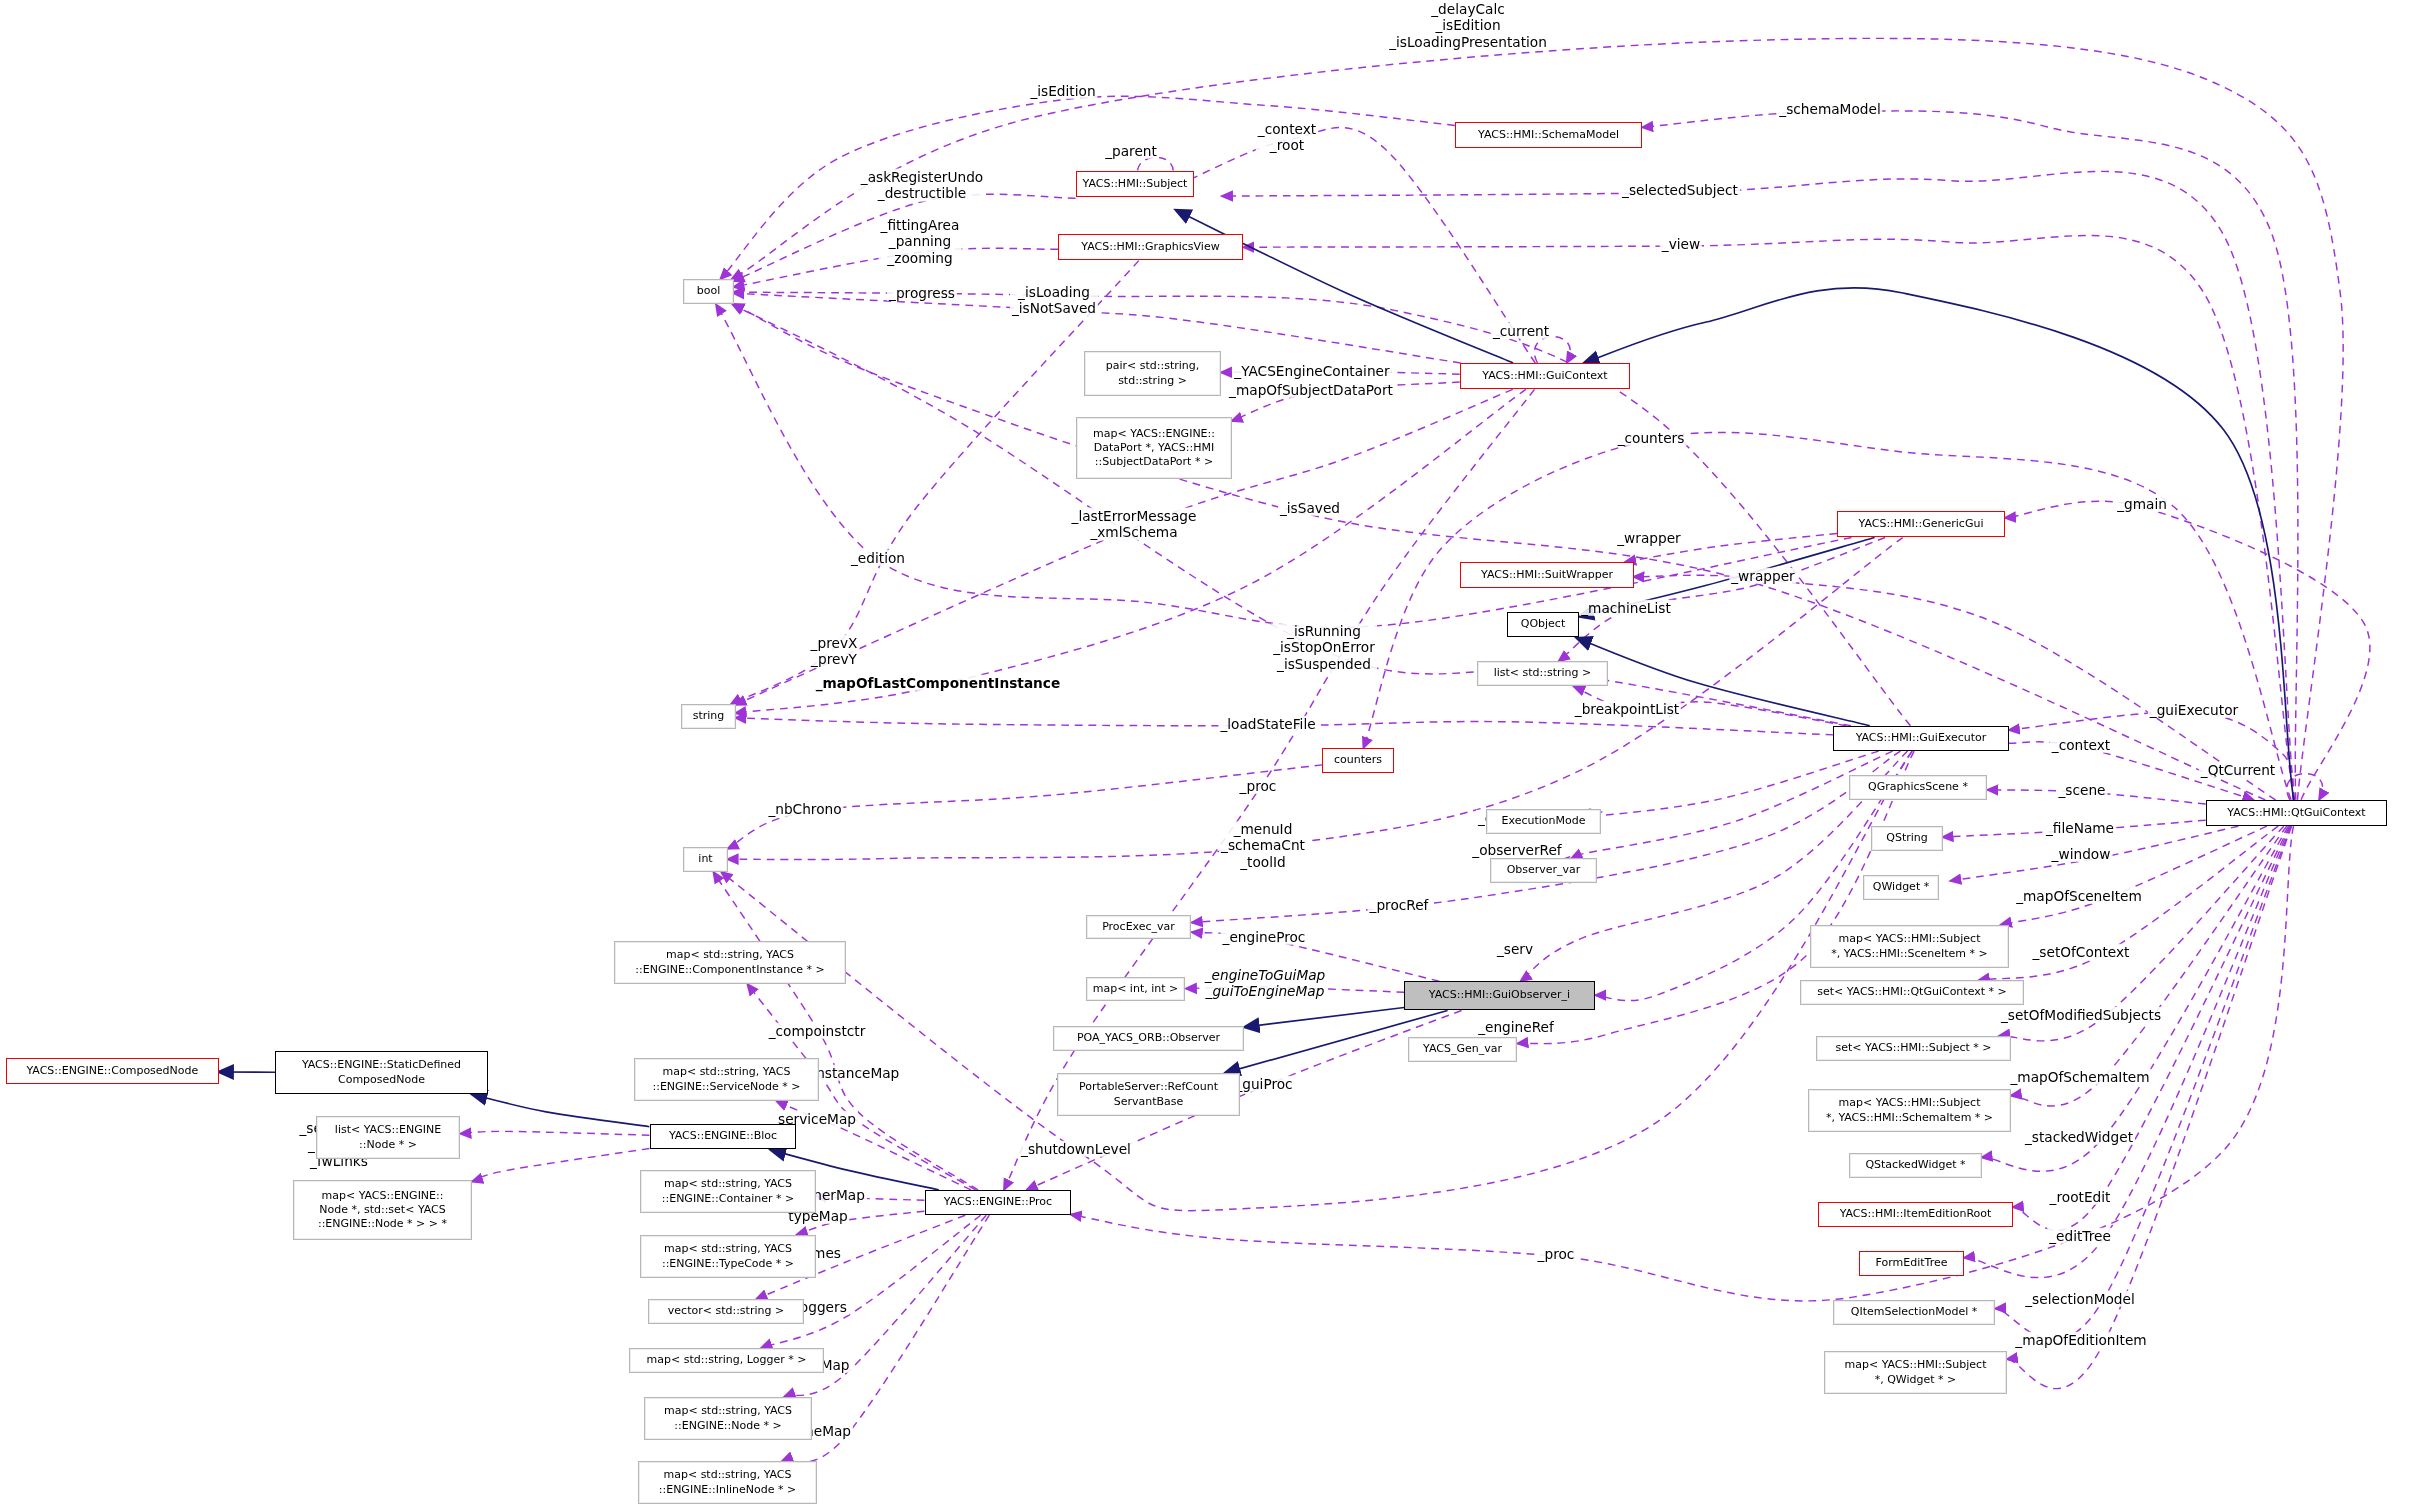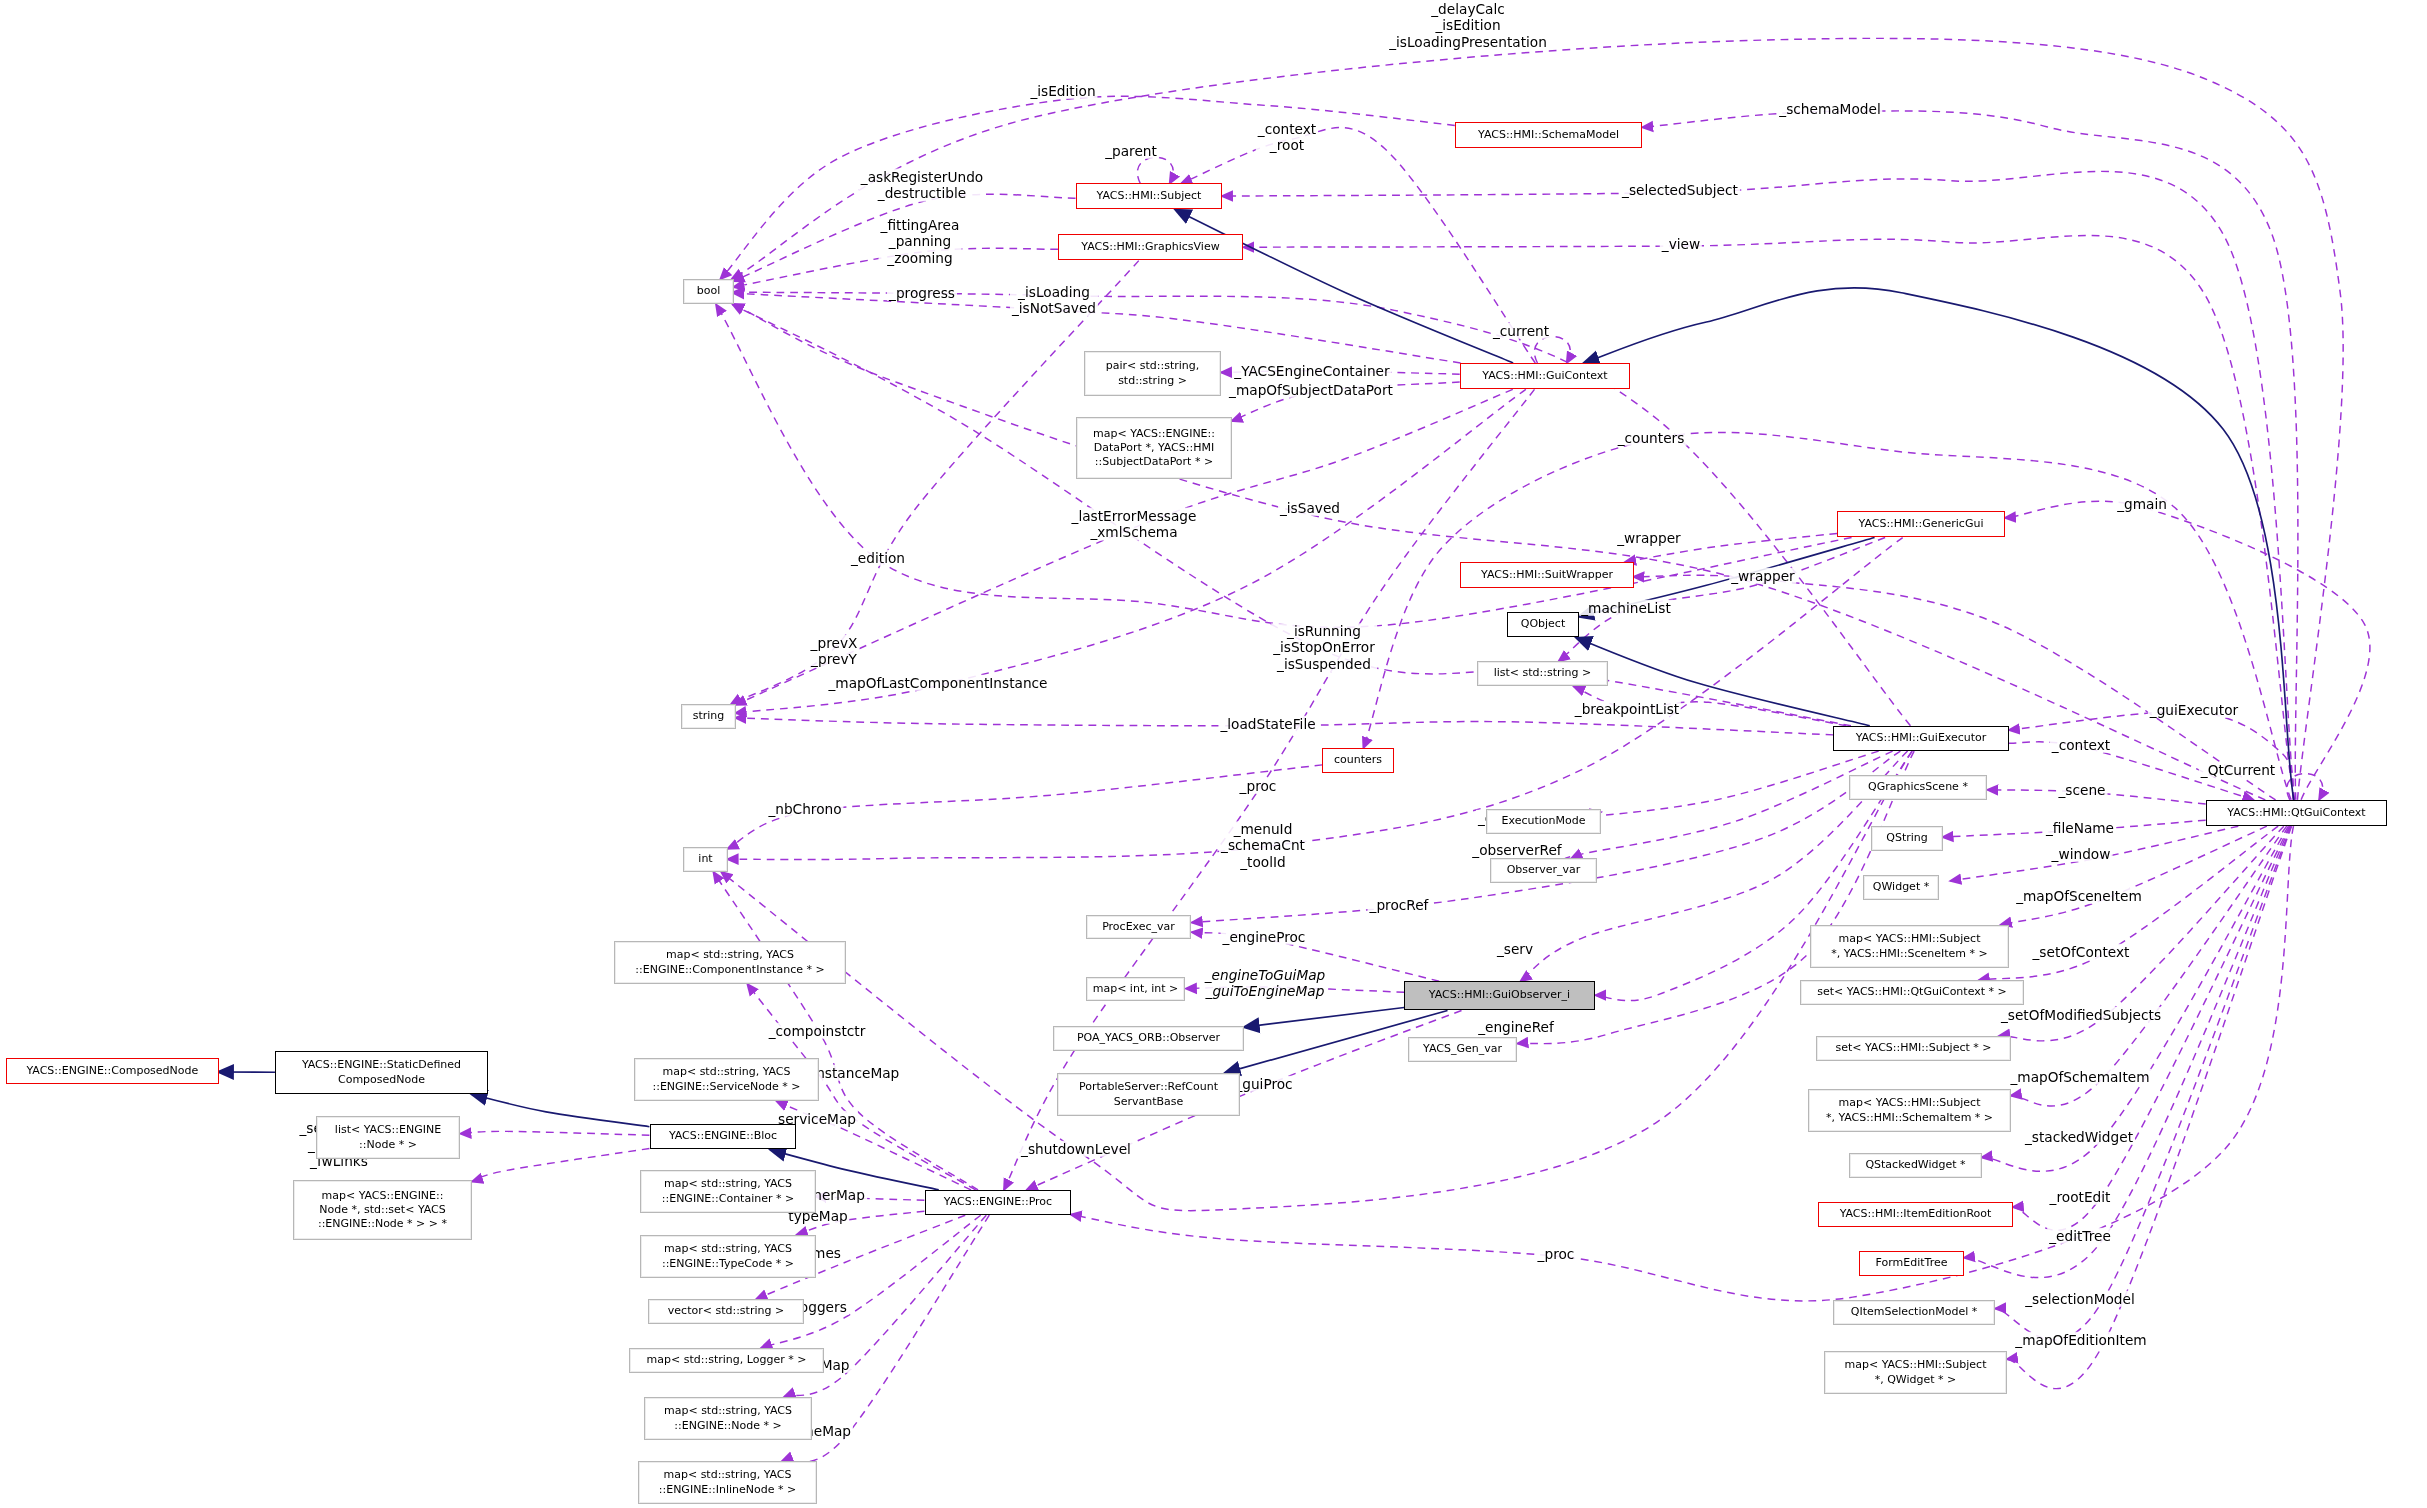--- a/index.html
+++ b/index.html
@@ -125,21 +125,21 @@
 _isNotSaved</div>
       <div class="edge-label" style="left: 1310px; top: 508px;">_isSaved</div>
       <div class="edge-label" style="left: 1324px; top: 648px;">_isRunning
 _isStopOnError
 _isSuspended</div>
       <div class="edge-label" style="left: 878px; top: 558px;">_edition</div>
       <div class="edge-label" style="left: 834px; top: 651px;">_prevX
 _prevY</div>
       <div class="edge-label" style="left: 1134px; top: 524px;">_lastErrorMessage
 _xmlSchema</div>
-      <div class="edge-label" style="left: 938px; top: 683px;">_mapOfLastComponentInstance</div>
+      <div class="edge-label" style="left: 938px; top: 683px; font-weight: bold;">_mapOfLastComponentInstance</div>
       <div class="edge-label" style="left: 1268px; top: 724px;">_loadStateFile</div>
       <div class="edge-label" style="left: 805px; top: 809px;">_nbChrono</div>
       <div class="edge-label" style="left: 1263px; top: 846px;">_menuId
 _schemaCnt
 _toolId</div>
       <div class="edge-label" style="left: 817px; top: 1031px;">_compoinstctr</div>
       <div class="edge-label" style="left: 1076px; top: 1149px;">_shutdownLevel</div>
       <div class="edge-label" style="left: 1312px; top: 371px;">_YACSEngineContainer</div>
       <div class="edge-label" style="left: 1311px; top: 390px;">_mapOfSubjectDataPort</div>
       <div class="edge-label" style="left: 1131px; top: 151px;">_parent</div>
@@ -191,21 +191,21 @@
       <div class="edge-label" style="left: 818px; top: 1216px;">typeMap</div>
       <div class="edge-label" style="left: 818px; top: 1253px;">names</div>
       <div class="edge-label" style="left: 818px; top: 1307px;">_loggers</div>
       <div class="edge-label" style="left: 818px; top: 1365px;">nodeMap</div>
       <div class="edge-label" style="left: 818px; top: 1431px;">inlineMap</div>
     </div>
   <div id="node-layer">
       <div class="node external" style="left: 683px; top: 279px; width: 51px; min-height: 25px;">bool</div>
       <div class="node external" style="left: 681px; top: 704px; width: 55px; min-height: 25px;">string</div>
       <div class="node external" style="left: 683px; top: 847px; width: 45px; min-height: 25px;">int</div>
-      <div class="node class-red" style="left: 1076px; top: 183px; width: 146px; min-height: 26px;">YACS::HMI::Subject</div>
+      <div class="node class-red" style="left: 1076px; top: 171px; width: 118px; min-height: 26px;">YACS::HMI::Subject</div>
       <div class="node class-red" style="left: 1058px; top: 234px; width: 185px; min-height: 26px;">YACS::HMI::GraphicsView</div>
       <div class="node class-red" style="left: 1455px; top: 122px; width: 187px; min-height: 26px;">YACS::HMI::SchemaModel</div>
       <div class="node class-red" style="left: 1460px; top: 363px; width: 170px; min-height: 26px;">YACS::HMI::GuiContext</div>
       <div class="node external" style="left: 1084px; top: 351px; width: 137px; min-height: 45px;">pair&lt; std::string,
 std::string &gt;</div>
       <div class="node external" style="left: 1076px; top: 417px; width: 156px; min-height: 62px;">map&lt; YACS::ENGINE::
 DataPort *, YACS::HMI
 ::SubjectDataPort * &gt;</div>
       <div class="node class-red" style="left: 1322px; top: 748px; width: 72px; min-height: 25px;">counters</div>
       <div class="node class-red" style="left: 1837px; top: 511px; width: 168px; min-height: 26px;">YACS::HMI::GenericGui</div>

